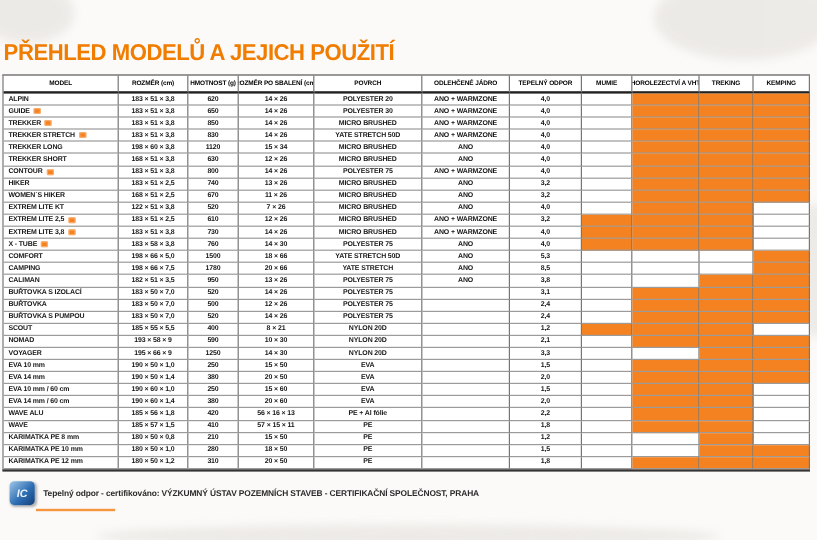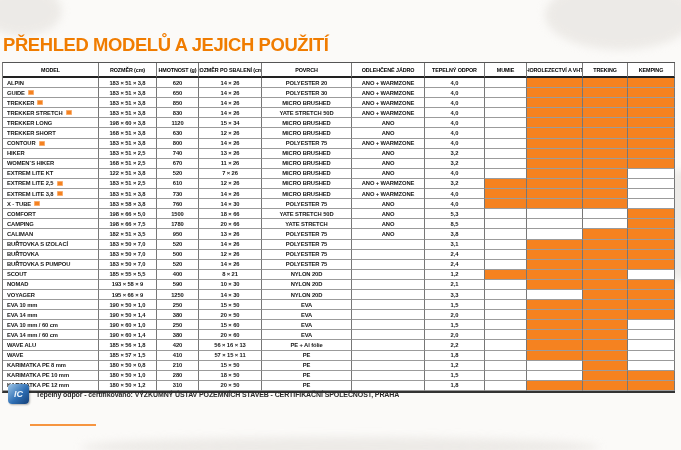--- a/index.html
+++ b/index.html
@@ -12,21 +12,21 @@
   .grid{display:grid;grid-template-rows:15px;grid-auto-rows:10.1px;
     border-top:1px solid #555;border-left:1px solid #777;border-bottom:2px solid #333;background:#fff;}
   .cell{border-right:1px solid #777;border-bottom:1px solid #9b9b9b;display:flex;align-items:center;
     justify-content:center;font-size:5.8px;font-weight:bold;color:#151515;letter-spacing:-0.1px;
     white-space:nowrap;overflow:hidden;}
   .cell.head{font-size:5.4px;border-bottom:2px solid #222;color:#000;}
   .cell.model{justify-content:flex-start;padding-left:4px;}
   .cell.use.on{background:#f58220;}
   .badge{display:inline-block;width:6px;height:5px;background:#f58220;margin-left:3px;border-radius:1px;
     box-shadow:inset 0 0 0 1px rgba(255,255,255,.35);}
-  .footer{position:absolute;left:8px;top:384px;display:flex;align-items:center;justify-content:center;}
+  .footer{position:absolute;left:8px;top:401px;display:flex;align-items:center;justify-content:center;}
   .cert-logo{width:21px;height:20px;border-radius:4px;
     background:linear-gradient(135deg,#9fc7e8 0%,#2f6fb4 55%,#143f77 100%);
     color:#eaf3fb;font-size:9px;font-weight:bold;font-style:italic;display:flex;align-items:center;
     justify-content:center;box-shadow:1px 1px 2px rgba(0,0,0,.3);}
   .footer-text{margin-left:7px;font-size:7px;font-weight:bold;color:#2b2b2b;letter-spacing:-0.1px;}
   .orange-strip{position:absolute;left:30px;top:424px;width:66px;height:2px;background:#f58220;opacity:.85;}
 </style>
 </head>
 <body>
 

